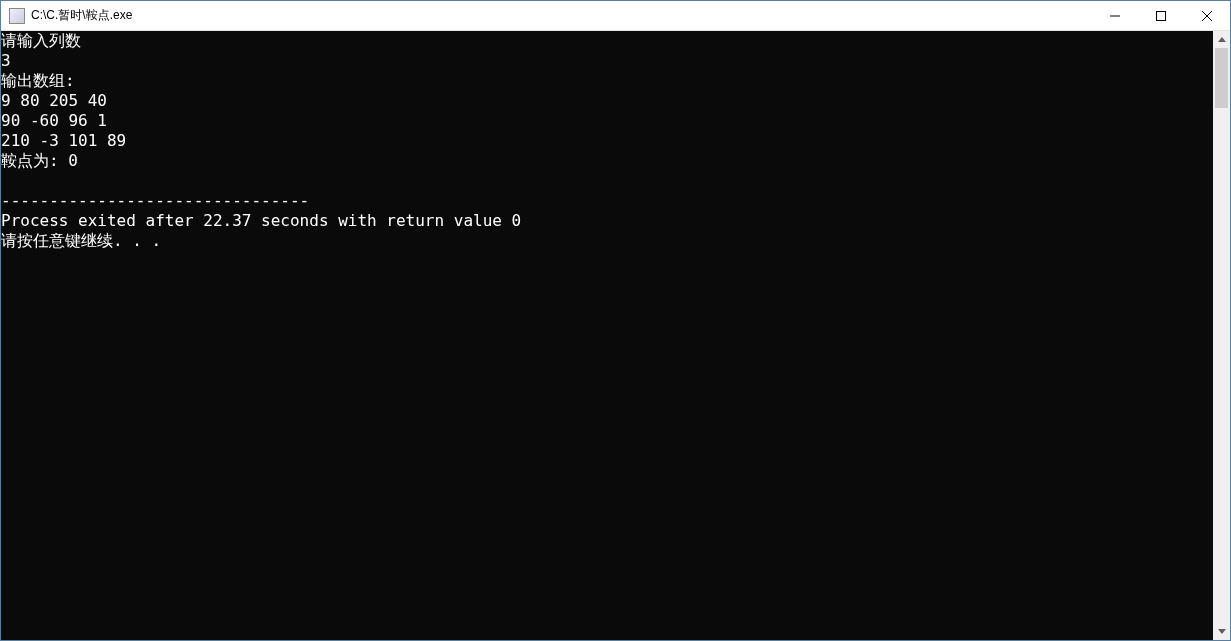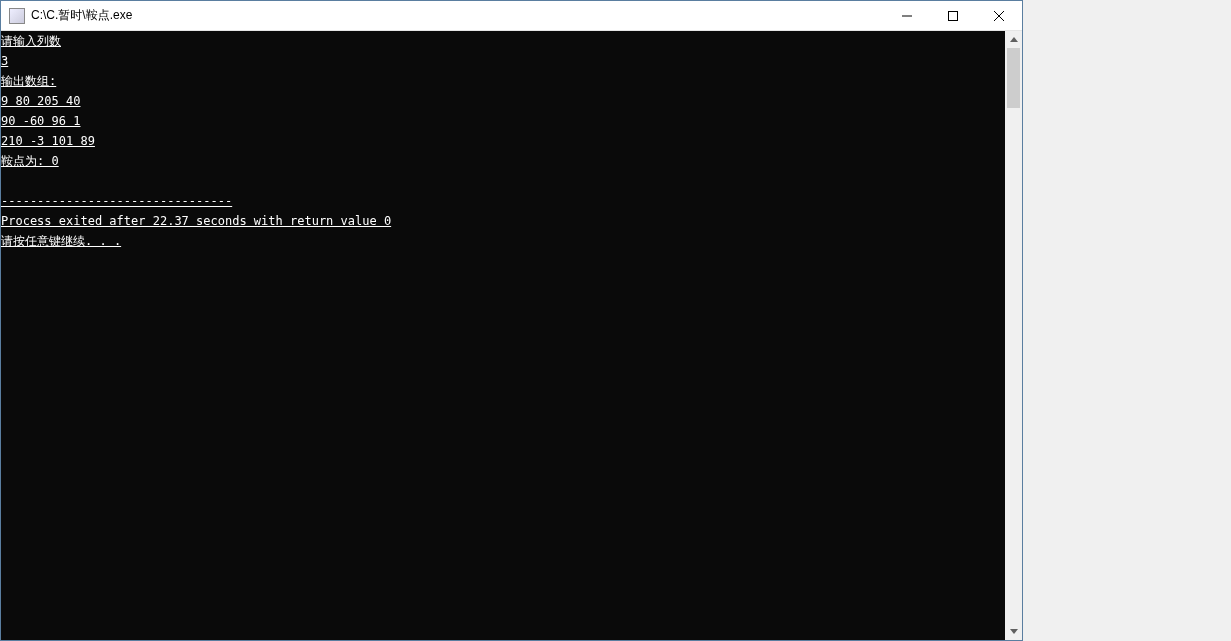--- a/index.html
+++ b/index.html
@@ -4,21 +4,21 @@
   <style>
     * { margin: 0; padding: 0; box-sizing: border-box; }
     body {
       width: 1231px;
       height: 641px;
       font-family: "Segoe UI", Tahoma, sans-serif;
       background: #f0f0f0;
       overflow: hidden;
     }
     .window {
-      width: 1023px;
+      width: 1231px;
       height: 641px;
       background: #b91c1c;
       border: 1px solid #5a7ea0;
       display: flex;
       flex-direction: column;
     }
     .titlebar {
       height: 30px;
       background: #ffffff;
       display: flex;
@@ -51,26 +51,25 @@
     .console-area {
       flex: 1;
       display: flex;
       background: #000;
     }
     .console {
       flex: 1;
       background: #0a0a0a;
       color: #ffffff;
       font-family: "NSimSun","SimSun","Consolas",monospace;
-      font-size: 12px;
+      font-size: 16px;
       line-height: 20px;
       white-space: pre;
       padding: 0;
       overflow: hidden;
-      text-decoration: underline;
     }
     .scrollbar {
       width: 17px;
       background: #f0f0f0;
       display: flex;
       flex-direction: column;
     }
     .sb-btn {
       height: 17px;
       background: #f0f0f0;

